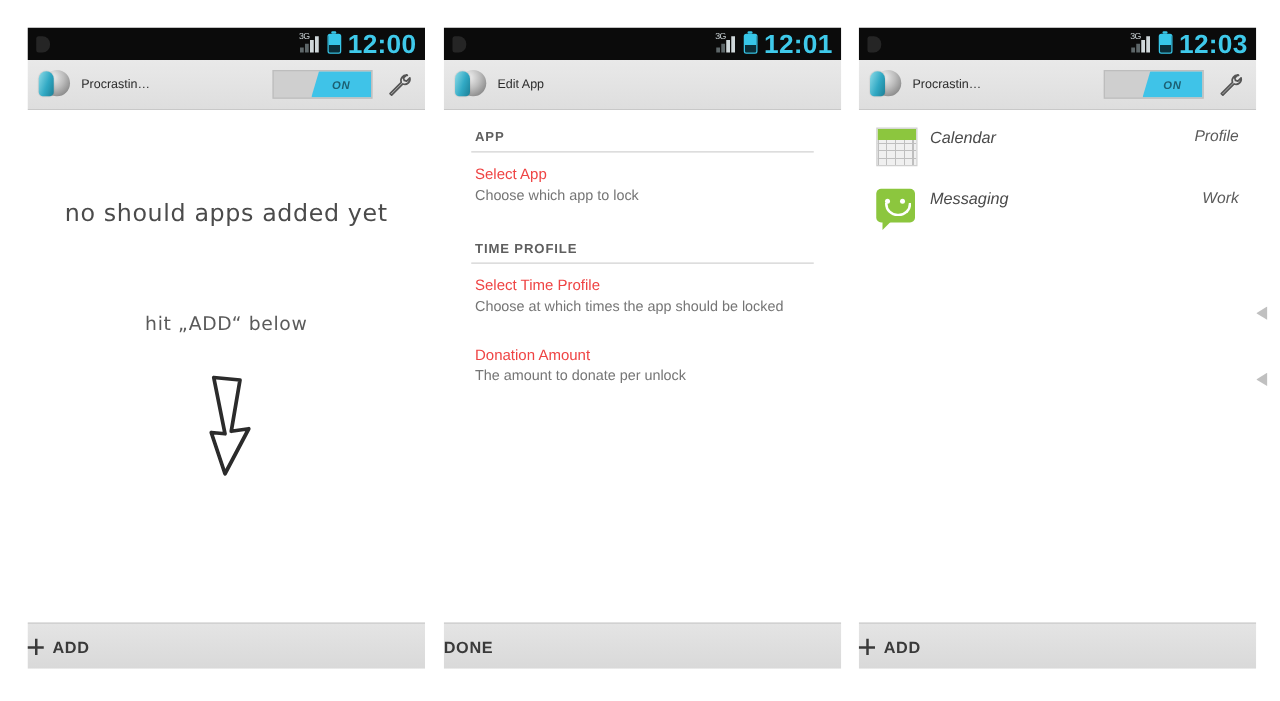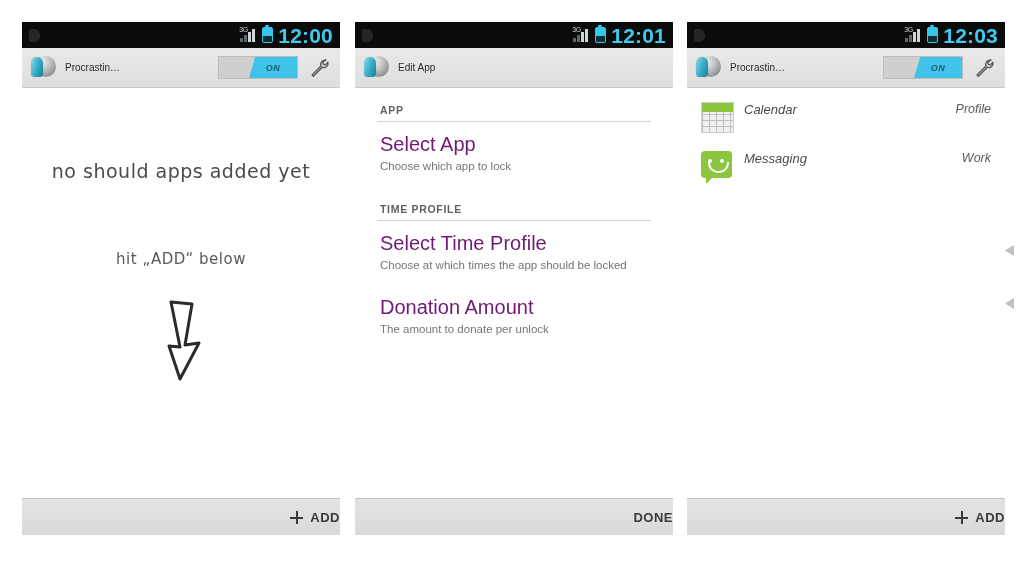--- a/index.html
+++ b/index.html
@@ -191,22 +191,22 @@
   .sec-header {
     font-size: 10.5px;
     font-weight: bold;
     color: #5f5f5f;
     letter-spacing: .7px;
     padding: 16px 0 5px 3px;
     border-bottom: 1px solid #d2d2d2;
   }
   .pref { padding: 11px 3px 12px 3px; }
   .pref-title {
-    font-size: 20px;
-    color: #701a75;
+    font-size: 12px;
+    color: #ef4444;
     line-height: 1.15;
   }
   .pref-sub {
     font-size: 11.5px;
     color: #757575;
     margin-top: 3px;
     line-height: 1.35;
   }
 
   
@@ -272,21 +272,21 @@
 
   
   .bottombar {
     position: absolute;
     left: 0; right: 0; bottom: 0;
     height: 36px;
     background: linear-gradient(#e4e4e4, #d9d9d9);
     border-top: 1px solid #c4c4c4;
     display: flex;
     align-items: center;
-    justify-content: flex-end;
+    justify-content: flex-start;
     gap: 7px;
   }
   .bb-label {
     font-size: 13px;
     font-weight: bold;
     color: #3a3a3a;
     letter-spacing: .5px;
   }
   .plus {
     width: 13px; height: 13px;

